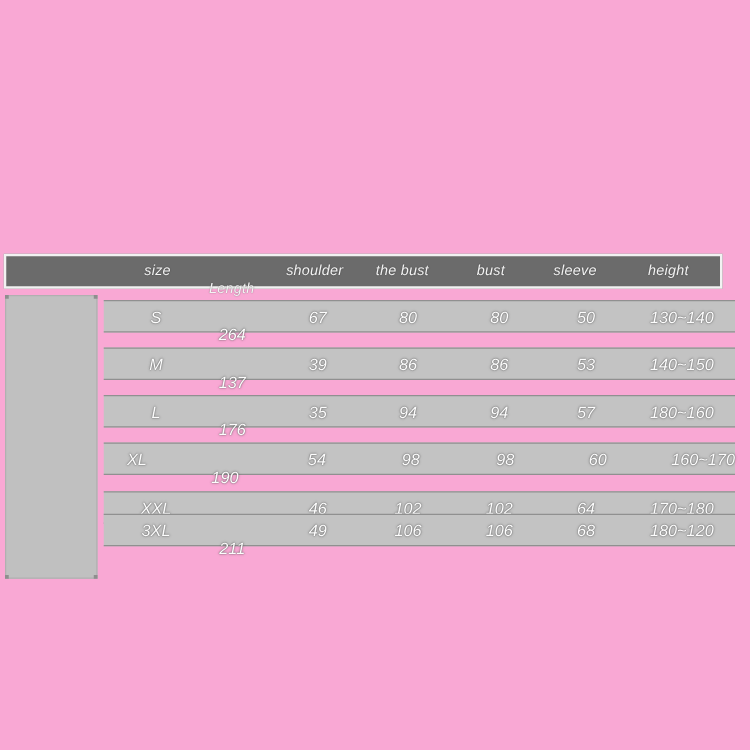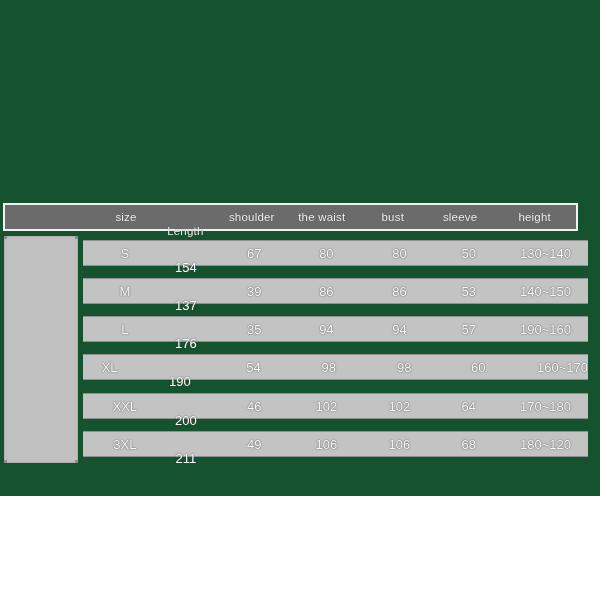--- a/index.html
+++ b/index.html
@@ -11,22 +11,23 @@
     width: 600px;
     height: 600px;
     background: #ffffff;
     font-family: "Liberation Sans", sans-serif;
     overflow: hidden;
   }
 
   #size-chart-figure {
     position: relative;
     width: 600px;
-    height: 496px;
-    background: #14532d;
+    height: 600px;
+    background: #f9a8d4;
+    font-style: italic;
   }
 
   
   .header-row {
     position: absolute;
     left: 3px;
     top: 203px;
     width: 575px;
     height: 28px;
     background: #6b6b6b;
@@ -99,36 +100,36 @@
 </style>
 </head>
 <body>
 
 <div id="size-chart-figure">
 
   <div class="header-row">
     <span class="cell col-size">size</span>
     <span class="cell col-length">Length</span>
     <span class="cell col-shoulder">shoulder</span>
-    <span class="cell col-waist">the waist</span>
+    <span class="cell col-waist">the bust</span>
     <span class="cell col-bust">bust</span>
     <span class="cell col-sleeve">sleeve</span>
     <span class="cell col-height">height</span>
   </div>
 
   <div class="left-panel">
     <span class="left-panel-corner" style="left:-1px; top:-1px;"></span>
     <span class="left-panel-corner" style="right:-1px; top:-1px;"></span>
     <span class="left-panel-corner" style="left:-1px; bottom:-1px;"></span>
     <span class="left-panel-corner" style="right:-1px; bottom:-1px;"></span>
   </div>
 
   <div class="data-row" style="top:240px;">
     <span class="cell col-size">S</span>
-    <span class="cell col-length">154</span>
+    <span class="cell col-length">264</span>
     <span class="cell col-shoulder">67</span>
     <span class="cell col-waist">80</span>
     <span class="cell col-bust">80</span>
     <span class="cell col-sleeve">50</span>
     <span class="cell col-height">130~140</span>
   </div>
 
   <div class="data-row" style="top:278px;">
     <span class="cell col-size">M</span>
     <span class="cell col-length">137</span>
@@ -139,21 +140,21 @@
     <span class="cell col-height">140~150</span>
   </div>
 
   <div class="data-row" style="top:316px;">
     <span class="cell col-size">L</span>
     <span class="cell col-length">176</span>
     <span class="cell col-shoulder">35</span>
     <span class="cell col-waist">94</span>
     <span class="cell col-bust">94</span>
     <span class="cell col-sleeve">57</span>
-    <span class="cell col-height">190~160</span>
+    <span class="cell col-height">180~160</span>
   </div>
 
   <div class="data-row" style="top:354px;gap:44px;">
     <span class="cell col-size">XL</span>
     <span class="cell col-length">190</span>
     <span class="cell col-shoulder">54</span>
     <span class="cell col-waist">98</span>
     <span class="cell col-bust">98</span>
     <span class="cell col-sleeve">60</span>
     <span class="cell col-height">160~170</span>
@@ -162,21 +163,21 @@
   <div class="data-row" style="top:393px;">
     <span class="cell col-size">XXL</span>
     <span class="cell col-length">200</span>
     <span class="cell col-shoulder">46</span>
     <span class="cell col-waist">102</span>
     <span class="cell col-bust">102</span>
     <span class="cell col-sleeve">64</span>
     <span class="cell col-height">170~180</span>
   </div>
 
-  <div class="data-row" style="top:431px;">
+  <div class="data-row" style="top:411px;">
     <span class="cell col-size">3XL</span>
     <span class="cell col-length">211</span>
     <span class="cell col-shoulder">49</span>
     <span class="cell col-waist">106</span>
     <span class="cell col-bust">106</span>
     <span class="cell col-sleeve">68</span>
     <span class="cell col-height">180~120</span>
   </div>
 
 </div>

